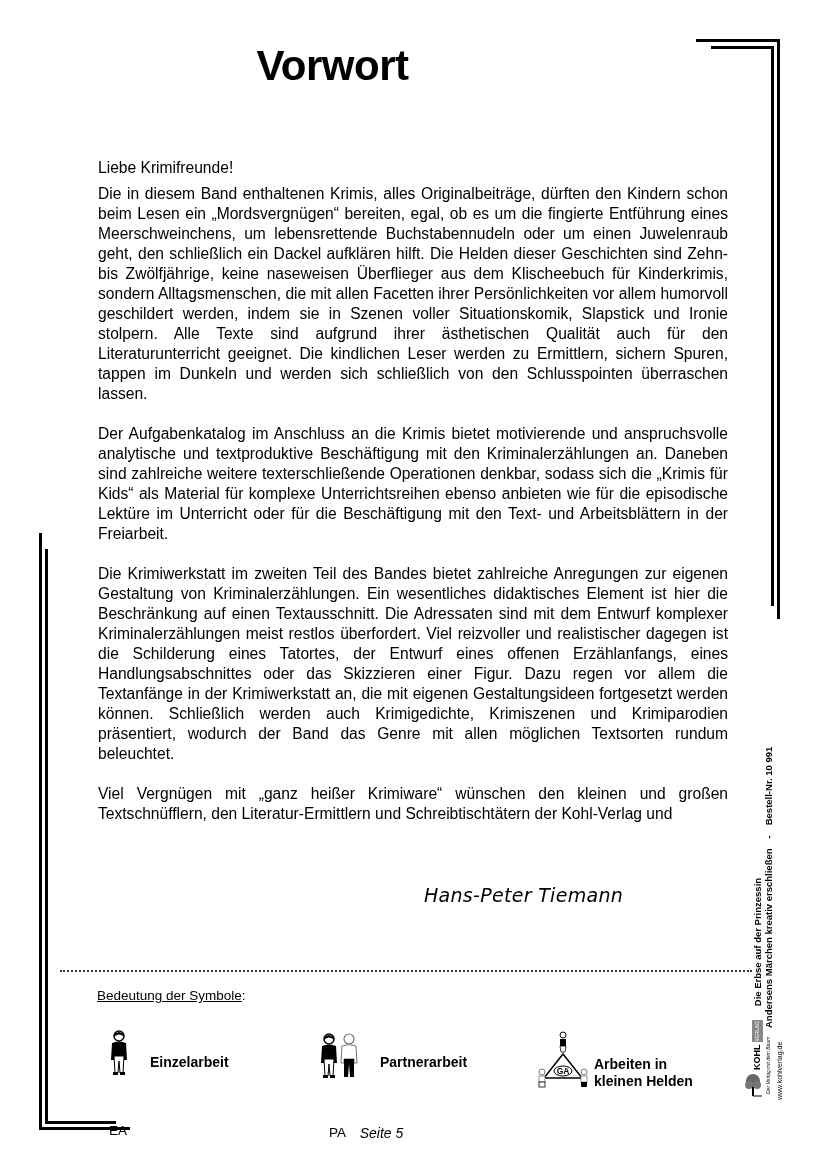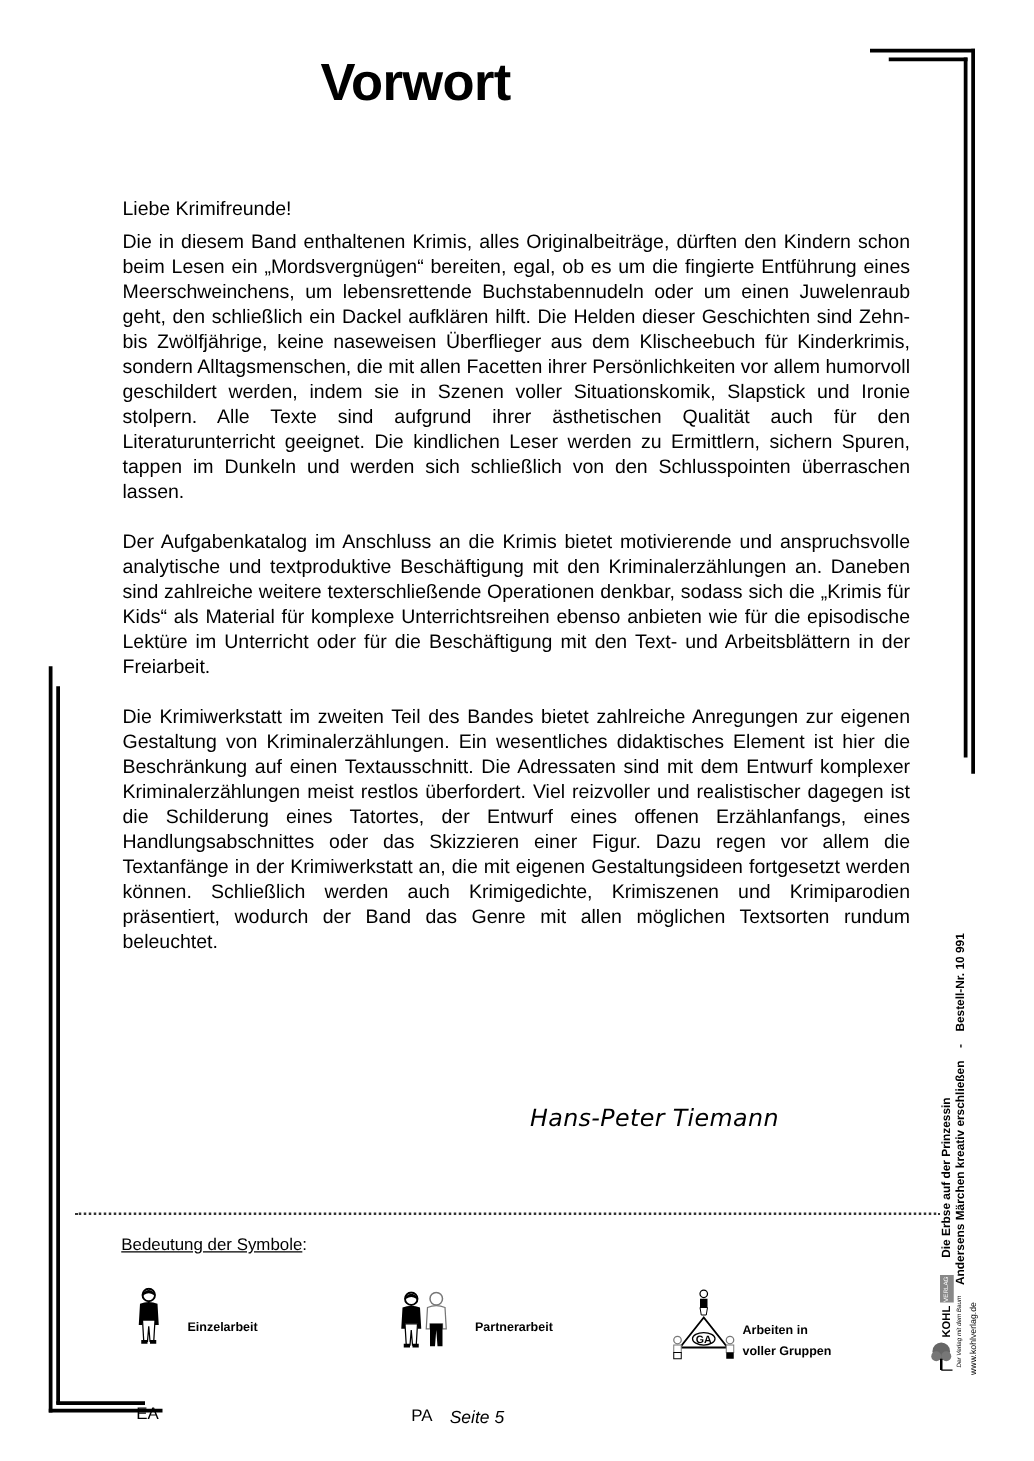--- a/index.html
+++ b/index.html
@@ -7,21 +7,21 @@
   .line { position:absolute; background:#000; }
   #title { position:absolute; left:0; width:665px; top:42px; text-align:center; font-size:42px; font-weight:bold; letter-spacing:-0.5px; }
   #body-text { position:absolute; left:98px; top:158px; width:630px; font-size:15.6px; line-height:20px; }
   #body-text p { margin:0 0 20px 0; text-align:justify; hyphens:manual; }
   #body-text p.greeting { margin-bottom:6px; }
   #signature { position:absolute; left:424px; top:884px; font-family:"DejaVu Sans", sans-serif; font-style:italic; font-weight:normal; font-size:19px; letter-spacing:0.3px; }
   #dotted-rule { position:absolute; left:60px; top:970px; width:692px; border-top:2px dotted #333; height:0; }
   #legend-title { position:absolute; left:97px; top:988px; font-size:13.5px; }
   #legend-title u { text-decoration:underline; }
   .sym { position:absolute; }
-  .sym-label { position:absolute; font-weight:bold; font-size:10px; line-height:17px; }
+  .sym-label { position:absolute; font-weight:bold; font-size:14px; line-height:17px; }
   .sym-code { position:absolute; font-weight:normal; font-size:13.5px;margin-top:47px; }
   #page-number { position:absolute; left:0; width:763px; top:1125px; text-align:center; font-style:italic; font-size:14px; }
   #side-info { position:absolute; left:752px; top:1100px; transform-origin:0 0; transform:rotate(-90deg); white-space:nowrap; font-size:9.5px; line-height:11px; }
   #side-info .row { display:flex; align-items:flex-end; }
   #publisher-logo { position:absolute; left:744px; top:1072px; width:20px; height:26px; }
 </style>
 </head>
 <body>
 
 <div class="line" style="left:696px; top:39px; width:84px; height:3px;"></div>
@@ -34,20 +34,21 @@
 <div class="line" style="left:45px; top:549px; width:3px; height:574px;"></div>
 <div class="line" style="left:45px; top:1121px; width:71px; height:3px;"></div>
 
 <h1 id="title" style="margin:0;">Vorwort</h1>
 
 <div id="body-text">
   <p class="greeting">Liebe Krimifreunde!</p>
   <p>Die in diesem Band enthaltenen Krimis, alles Originalbeiträge, dürften den Kindern schon beim Lesen ein „Mordsvergnügen“ bereiten, egal, ob es um die fingierte Ent­führung eines Meerschweinchens, um lebensrettende Buchstabennudeln oder um ei­nen Juwelenraub geht, den schließlich ein Dackel aufklären hilft. Die Helden dieser Geschichten sind Zehn- bis Zwölfjährige, keine naseweisen Überflieger aus dem Kli­scheebuch für Kinderkrimis, sondern Alltagsmenschen, die mit allen Facetten ihrer Persönlichkeiten vor allem humorvoll geschildert werden, indem sie in Szenen voller Situationskomik, Slapstick und Ironie stolpern. Alle Texte sind aufgrund ihrer ästhe­tischen Qualität auch für den Literaturunterricht geeignet. Die kindlichen Leser werden zu Ermittlern, sichern Spuren, tappen im Dunkeln und werden sich schließlich von den Schlusspointen überraschen lassen.</p>
   <p>Der Aufgabenkatalog im Anschluss an die Krimis bietet motivierende und anspruchs­volle analytische und textproduktive Beschäftigung mit den Kriminalerzählungen an. Daneben sind zahlreiche weitere texterschließende Operationen denkbar, sodass sich die „Krimis für Kids“ als Material für komplexe Unterrichtsreihen ebenso anbieten wie für die episodische Lektüre im Unterricht oder für die Beschäftigung mit den Text- und Arbeitsblättern in der Freiarbeit.</p>
   <p>Die Krimiwerkstatt im zweiten Teil des Bandes bietet zahlreiche Anregungen zur eige­nen Gestaltung von Kriminalerzählungen. Ein wesentliches didaktisches Element ist hier die Beschränkung auf einen Textausschnitt. Die Adressaten sind mit dem Entwurf komplexer Kriminalerzählungen meist restlos überfordert. Viel reizvoller und realis­tischer dagegen ist die Schilderung eines Tatortes, der Entwurf eines offenen Erzähl­anfangs, eines Handlungsabschnittes oder das Skizzieren einer Figur. Dazu regen vor allem die Textanfänge in der Krimiwerkstatt an, die mit eigenen Gestaltungsideen fortgesetzt werden können. Schließlich werden auch Krimigedichte, Krimiszenen und Krimiparodien präsentiert, wodurch der Band das Genre mit allen möglichen Textsor­ten rundum beleuchtet.</p>
+  <p style="text-align:justify; text-align-last:left;">Viel Vergnügen mit „ganz heißer Krimiware“ wünschen den kleinen und großen Textschnüfflern, den Literatur-Ermittlern und Schreibtischtätern der Kohl-Verlag und</p>
 </div>
 
 <div id="signature">Hans-Peter Tiemann</div>
 
 <div id="dotted-rule"></div>
 
 <div id="legend-title"><u>Bedeutung der Symbole</u><span>:</span></div>
 
 <svg class="sym" style="left:108px; top:1030px;" width="22" height="46" viewBox="0 0 22 46">
   <circle cx="11" cy="6" r="5" fill="#fff" stroke="#000" stroke-width="1.5"></circle>
@@ -87,21 +88,21 @@
   <text x="27" y="43" font-size="8.5" text-anchor="middle" font-family="Liberation Sans, sans-serif" font-weight="bold" fill="#000">GA</text>
   <circle cx="6" cy="41" r="3" fill="#fff" stroke="#777" stroke-width="1"></circle>
   <rect x="3" y="45" width="6" height="6" fill="#fff" stroke="#777" stroke-width="0.8"></rect>
   <rect x="3" y="51" width="6" height="5" fill="#fff" stroke="#000" stroke-width="0.8"></rect>
   <circle cx="48" cy="41" r="3" fill="#fff" stroke="#777" stroke-width="1"></circle>
   <rect x="45" y="45" width="6" height="6" fill="#fff" stroke="#777" stroke-width="0.8"></rect>
   <rect x="45" y="51" width="6" height="5" fill="#000"></rect>
 </svg>
 <div class="sym-label" style="left:594px; top:1056px;">
   <div>Arbeiten in</div>
-  <div>voller Gruppen</div>
+  <div>kleinen Helden</div>
 </div>
 
 <svg id="publisher-logo" viewBox="0 0 20 26">
   <circle cx="9" cy="9" r="7" fill="#666"></circle>
   <circle cx="5" cy="13" r="4" fill="#777"></circle>
   <circle cx="13" cy="13" r="4" fill="#777"></circle>
   <rect x="8" y="15" width="2" height="9" fill="#000"></rect>
   <line x1="9" y1="24" x2="18" y2="24" stroke="#000" stroke-width="1"></line>
 </svg>
 

